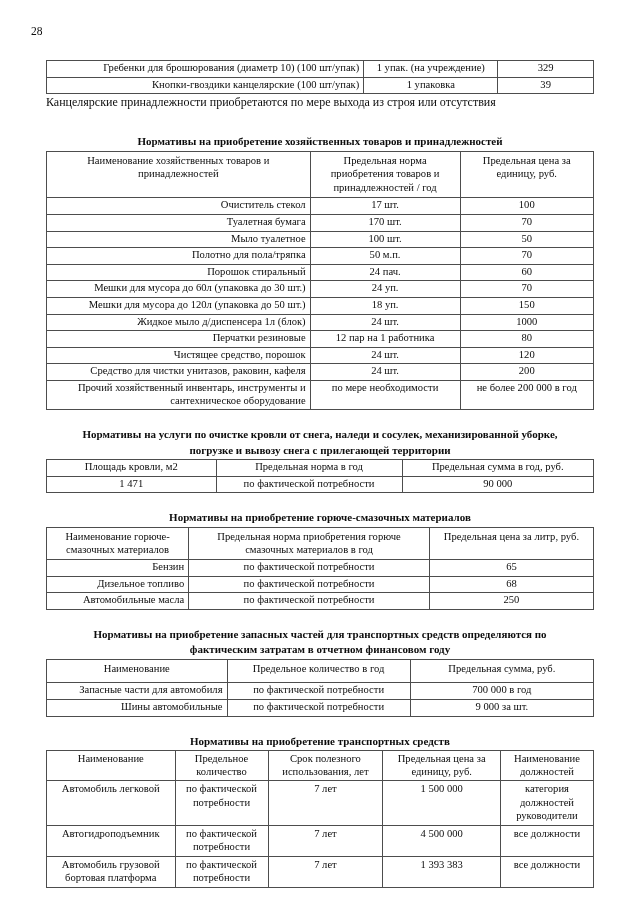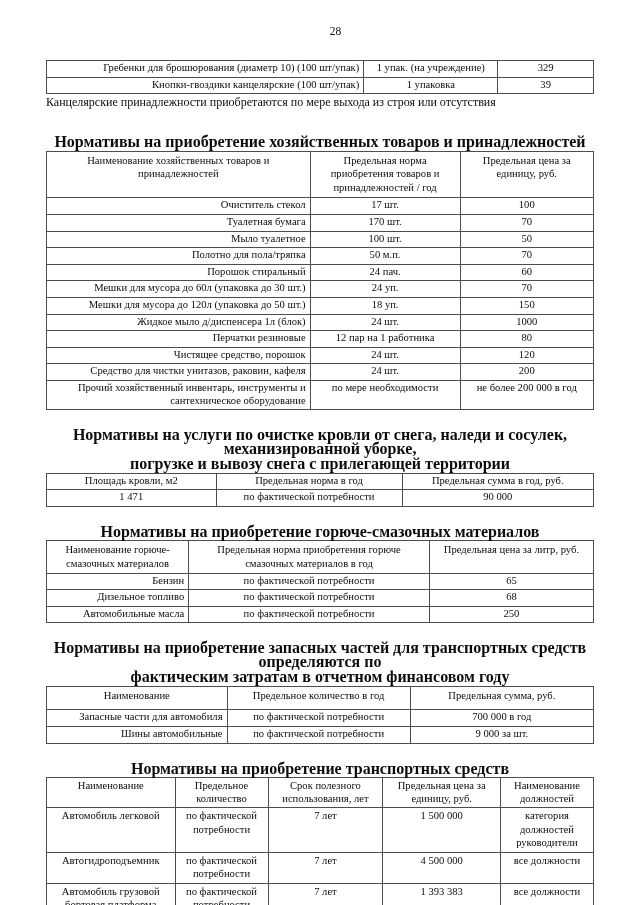--- a/index.html
+++ b/index.html
@@ -16,34 +16,34 @@
   }
   .page {
     position: relative;
     width: 640px;
     height: 905px;
     box-sizing: border-box;
     padding: 24px 0 0 0;
     overflow: hidden;
   }
   .page-number {
-    text-align: center;
+    text-align: left;
     font-size: 11.5px;
     line-height: 14px;
     margin: 0 0 22px 0;
     padding-left: 31px;
   }
   .content {
     width: 548px;
     margin: 0 auto;
   }
   .section-title {
     text-align: center;
     font-weight: bold;
-    font-size: 16px;
+    font-size: 11px;
     line-height: 13.5px;
     margin: 0 0 2px 0;
     padding: 0 2px;
   }
   .spacer-lg { height: 26px; }
   .spacer-md { height: 18px; }
   .note {
     font-size: 12px;
     line-height: 14px;
     margin: 1px 0 0 0;

